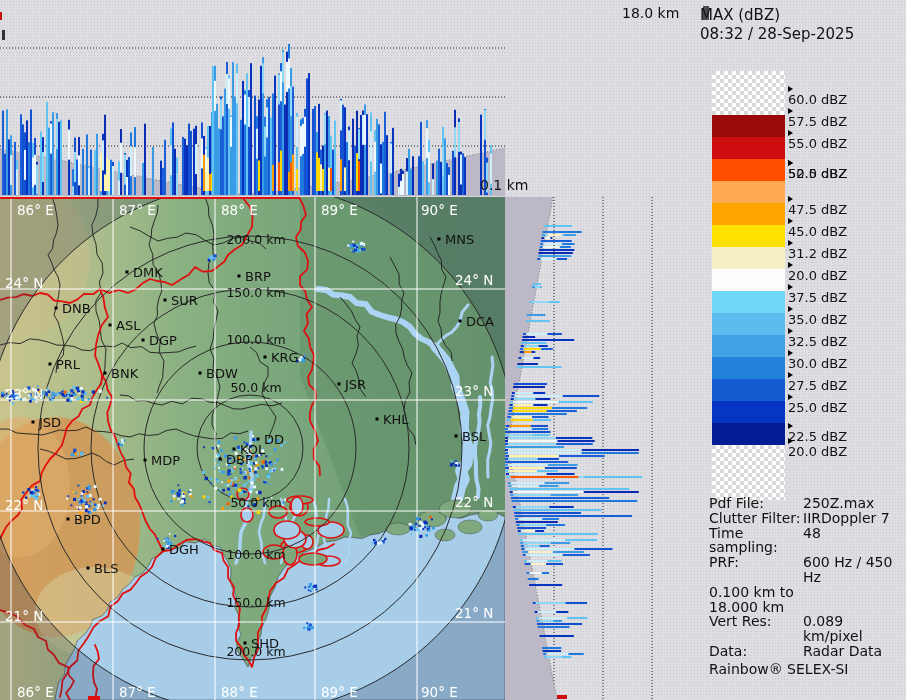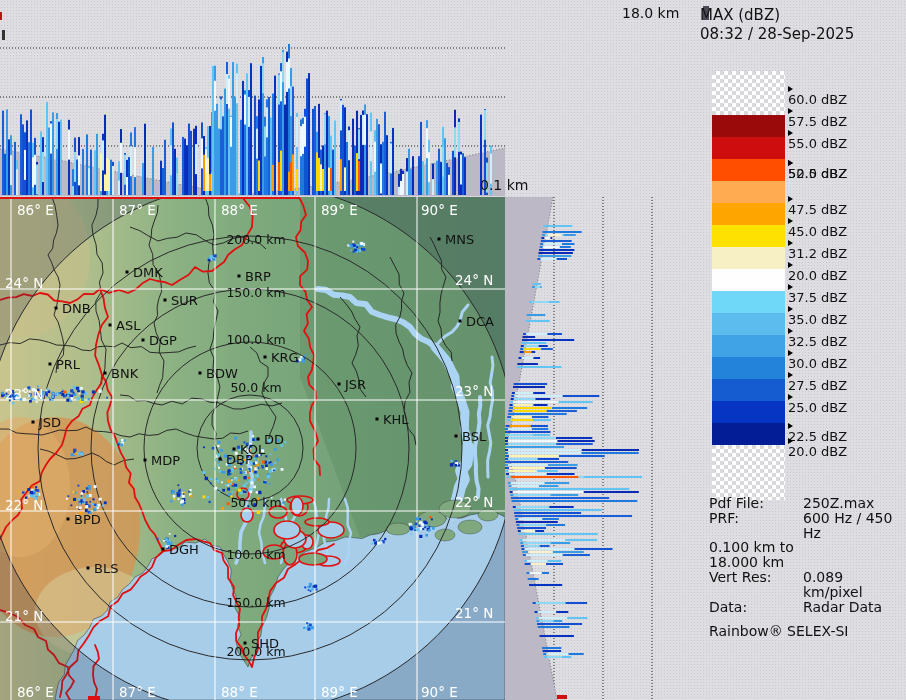--- a/index.html
+++ b/index.html
@@ -25,21 +25,21 @@
     background-image:conic-gradient(#ffffff 25%, #d8d8dc 0 50%, #ffffff 0 75%, #d8d8dc 0);
     background-size:8px 8px;
   }
   .tickrow{position:absolute;left:88px;height:14px;display:flex;transform:translateY(-50%);flex-direction:column;}
   .arr{width:0;height:0;border-left:5px solid #000;border-top:3.5px solid transparent;border-bottom:3.5px solid transparent;margin-right:4px;}
   .ticktext{font-size:13px;white-space:nowrap;}
   #meta{position:absolute;left:9px;top:496px;width:195px;font-size:14px;line-height:14.8px;}
   .mrow{display:flex;}
   .mlabel{width:94px;flex:none;}
   .mvalue{white-space:pre-line;}
-  #brand{margin-top:10px;}
+  #brand{margin-top:3px;}
   .mark{position:absolute;}
   svg text{font-family:"DejaVu Sans","Liberation Sans",sans-serif;}
 </style>
 </head>
 <body>
 
 <div id="app">
 
   <div id="top-panel" class="abs">
     <svg id="topsvg" width="505" height="197" viewBox="0 0 505 197">
@@ -1468,20 +1468,28 @@
           <span class="ticktext">20.0 dBZ</span>
         </div>
       </div>
     <div id="meta">
       <div id="meta-rows">
           <div class="mrow">
             <span class="mlabel">Pdf File:</span>
             <span class="mvalue">250Z.max</span>
           </div>
           <div class="mrow">
+            <span class="mlabel">Clutter Filter:</span>
+            <span class="mvalue">IIRDoppler 7</span>
+          </div>
+          <div class="mrow">
+            <span class="mlabel">Time sampling:</span>
+            <span class="mvalue">48</span>
+          </div>
+          <div class="mrow">
             <span class="mlabel">PRF:</span>
             <span class="mvalue">600 Hz / 450 Hz</span>
           </div>
           <div class="mrow">
             <span class="mvalue">0.100 km to
 18.000 km</span>
           </div>
           <div class="mrow">
             <span class="mlabel">Vert Res:</span>
             <span class="mvalue">0.089 km/pixel</span>

